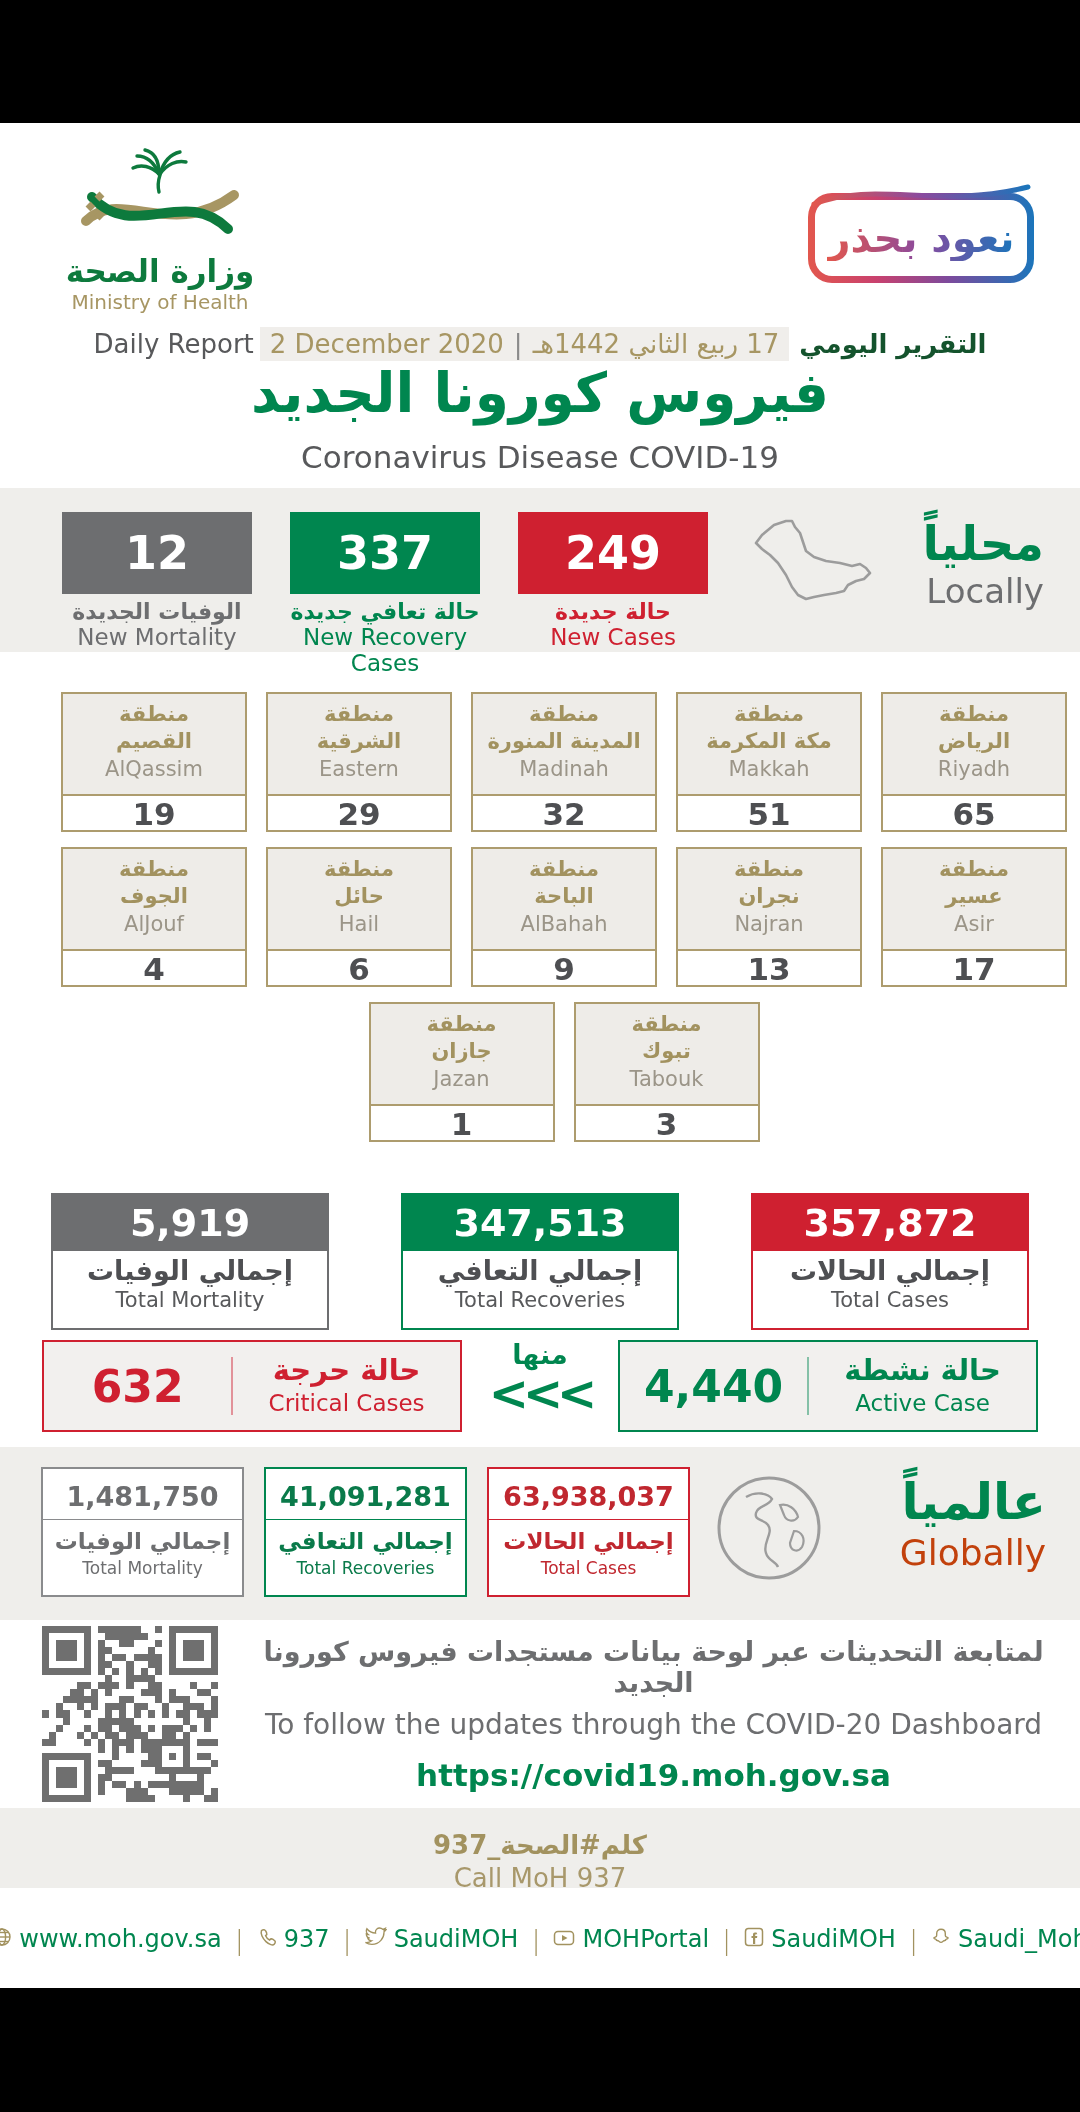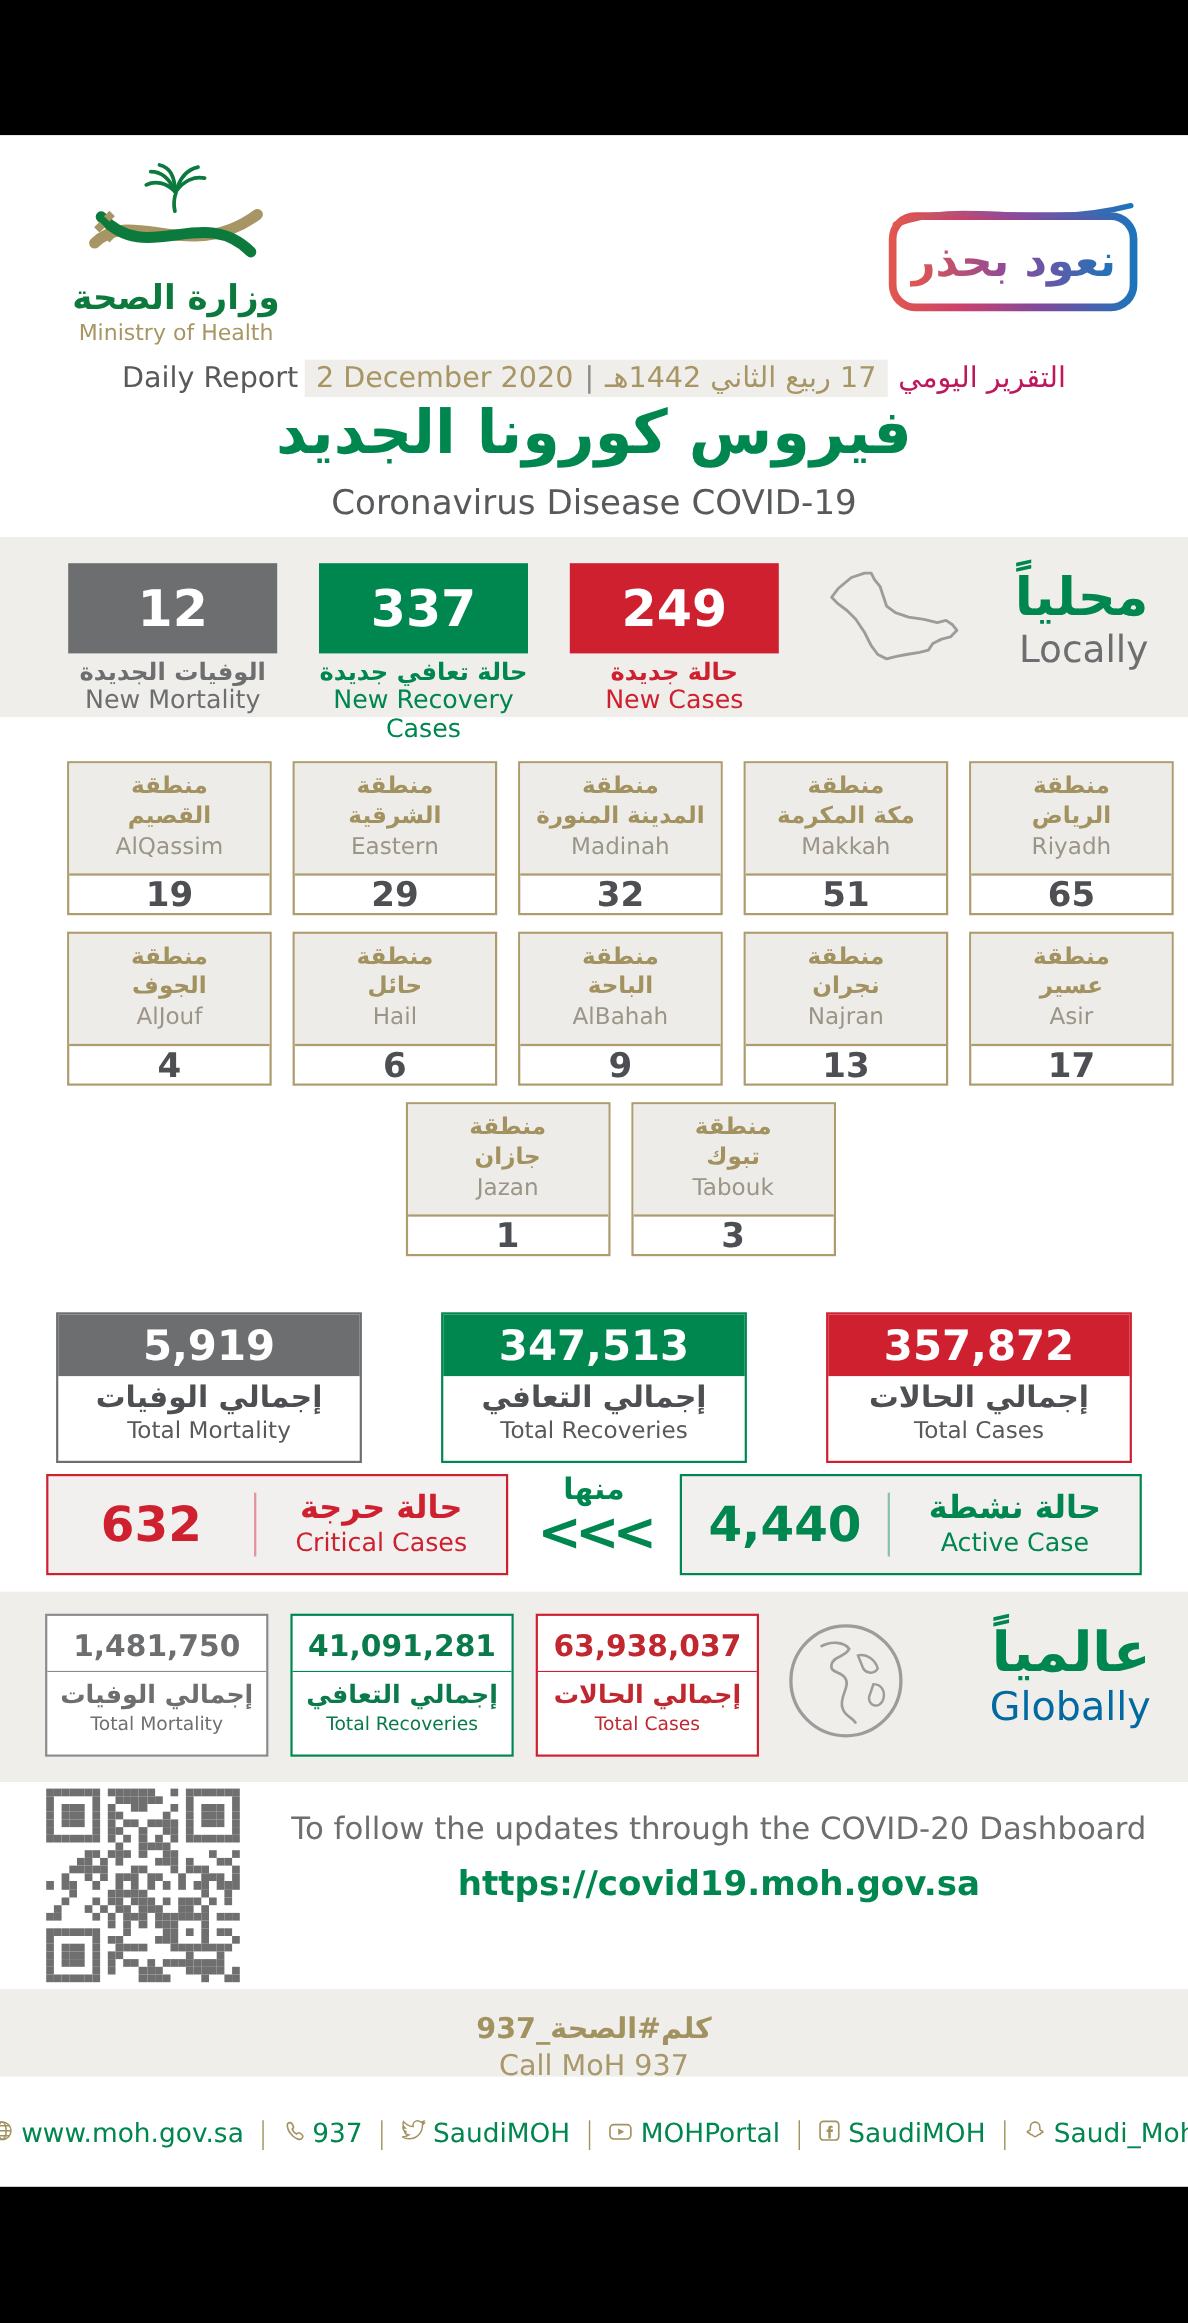--- a/index.html
+++ b/index.html
@@ -21,21 +21,21 @@
                display:flex;align-items:center;justify-content:center;}
   .badge-text{font-size:40px;font-weight:bold;
               background:linear-gradient(90deg,#e2574d,#8a4a9e,#1b75bb);
               -webkit-background-clip:text;background-clip:text;color:transparent;}
   .badge-swoosh{position:absolute;top:-15px;left:-6px;}
   .dateline{position:absolute;top:204px;left:0;width:100%;display:flex;
             justify-content:center;align-items:center;font-size:26px;color:#58595b;}
   .dateline .hl{background:#f0eeeb;color:#a79663;padding:2px 10px;margin:0 6px;
                 display:flex;gap:10px;align-items:center;}
   .dateline .pipe{color:#8a8a8a;}
-  .dateline .ar-lbl{font-weight:normal;color:#be185d;margin-left:4px;}
+  .dateline .ar-lbl{font-weight:bold;color:#14532d;margin-left:4px;}
   .title-ar{position:absolute;top:238px;left:0;width:100%;text-align:center;
             color:#00864f;font-size:55px;font-weight:bold;}
   .title-en{position:absolute;top:316px;left:0;width:100%;text-align:center;
             color:#58595b;font-size:31px;}
 
   
   .band{background:#efeeeb;}
   .band-locally{height:164px;display:flex;align-items:flex-start;
                 padding:24px 36px 0 62px;box-sizing:border-box;}
   .stat{width:190px;text-align:center;margin-right:38px;}
@@ -99,21 +99,21 @@
         padding-top:8px;}
   .gbox .val{font-size:27px;font-weight:bold;line-height:40px;}
   .gbox .hr{height:1px;margin:2px 0 6px;}
   .gbox .ar{font-size:23px;font-weight:bold;line-height:30px;}
   .gbox .en{font-size:17px;line-height:24px;}
   .gbox.gray{border:2px solid #8a8b8d;color:#6d6e70;} .gbox.gray .hr{background:#8a8b8d;}
   .gbox.green{border:2px solid #00864f;color:#0a7a4a;} .gbox.green .hr{background:#00864f;}
   .gbox.red{border:2px solid #cf2030;color:#c0272f;} .gbox.red .hr{background:#cf2030;}
   .glob-head{margin-left:auto;text-align:right;padding-top:6px;}
   .glob-head .ar{color:#00864f;font-size:50px;font-weight:bold;line-height:58px;}
-  .glob-head .en{color:#0369a1;font-size:36px;line-height:44px;}
+  .glob-head .en{color:#c2410c;font-size:36px;line-height:44px;}
   .globe-wrap{margin-top:2px;}
 
   
   .qr-zone{position:relative;height:188px;background:#fff;}
   .qr{position:absolute;left:42px;top:6px;width:176px;height:176px;display:grid;
       grid-template-columns:repeat(25,1fr);grid-template-rows:repeat(25,1fr);}
   .qr .on{background:#6f6f6f;}
   .dash-text{position:absolute;left:255px;right:28px;top:16px;text-align:center;}
   .dash-ar{font-size:27px;font-weight:bold;color:#6d6e70;}
   .dash-en{font-size:28px;color:#6d6e70;margin-top:10px;}
@@ -1021,20 +1021,21 @@
         <div></div>
         <div></div>
         <div></div>
         <div class="on"></div>
         <div></div>
         <div></div>
         <div class="on"></div>
         <div class="on"></div>
       </div>
     <div class="dash-text">
+      <div class="dash-ar" dir="rtl">لمتابعة التحديثات عبر لوحة بيانات مستجدات فيروس كورونا الجديد</div>
       <div class="dash-en">To follow the updates through the COVID-20 Dashboard</div>
       <div class="dash-url">https://covid19.moh.gov.sa</div>
     </div>
   </div>
 
   <div class="band tag-band">
     <div class="tag-ar" dir="ltr">كلم#الصحة_937</div>
     <div class="tag-en">Call MoH 937</div>
   </div>
 

